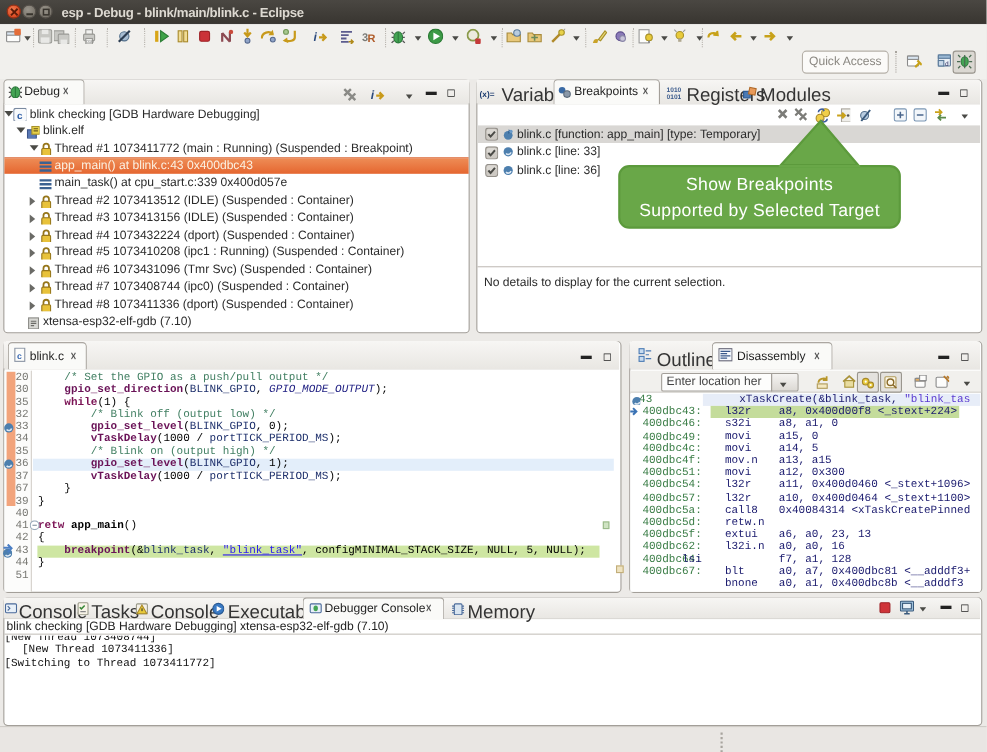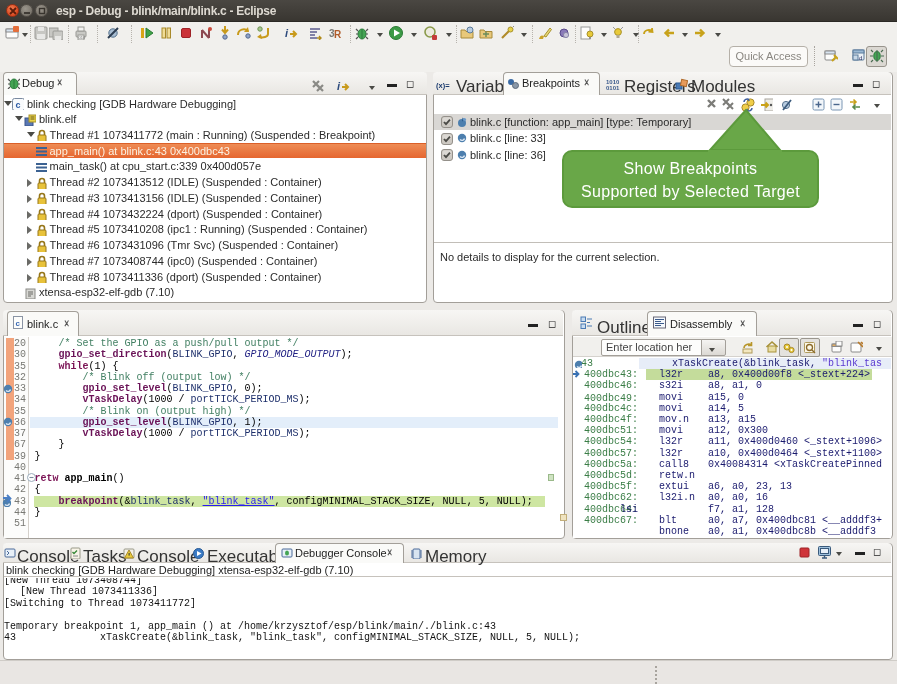--- a/index.html
+++ b/index.html
@@ -847,16 +847,14 @@
     </svg>
   </div>
 <div class="minmax" style="left:855px;top:546px">▬</div>
 <div class="minmax" style="left:873px;top:546px">◻</div>
 <div class="a" style="left:4px;top:564px;width:888px;height:13px;border-bottom:1px solid #c6c2bc;font-size:11px;color:#222;padding-left:2px;white-space:nowrap">blink checking [GDB Hardware Debugging] xtensa-esp32-elf-gdb (7.10)</div>
 <div class="a" style="left:4px;top:578px;width:886px;height:80px;overflow:hidden">
     <div class="mono" style="position:absolute;left:0;top:-3.5px;color:#111">[New&nbsp;Thread&nbsp;1073408744]</div>
     <div class="mono" style="position:absolute;left:16px;top:8.0px;color:#111">[New&nbsp;Thread&nbsp;1073411336]</div>
     <div class="mono" style="position:absolute;left:0;top:19.5px;color:#111">[Switching&nbsp;to&nbsp;Thread&nbsp;1073411772]</div>
     <div class="mono" style="position:absolute;left:0;top:31.0px;color:#111"></div>
-    <div class="mono" style="position:absolute;left:0;top:42.5px;color:#111">Temporary&nbsp;breakpoint&nbsp;1,&nbsp;app_main&nbsp;()&nbsp;at&nbsp;/home/krzysztof/esp/blink/main/./blink.c:43</div>
-    <div class="mono" style="position:absolute;left:0;top:54.0px;color:#111">43&nbsp;&nbsp;&nbsp;&nbsp;&nbsp;&nbsp;&nbsp;&nbsp;&nbsp;&nbsp;&nbsp;&nbsp;&nbsp;&nbsp;xTaskCreate(&amp;blink_task,&nbsp;"blink_task",&nbsp;configMINIMAL_STACK_SIZE,&nbsp;NULL,&nbsp;5,&nbsp;NULL);</div>
   </div>
 <div class="a" style="left:0;top:660px;width:897px;height:24px;background:#e9e6e3;border-top:1px solid #cfccc7"></div>
 <div class="a" style="left:655px;top:666px;height:18px;border-left:2px dotted #a8a49e"></div>
 </body></html>

